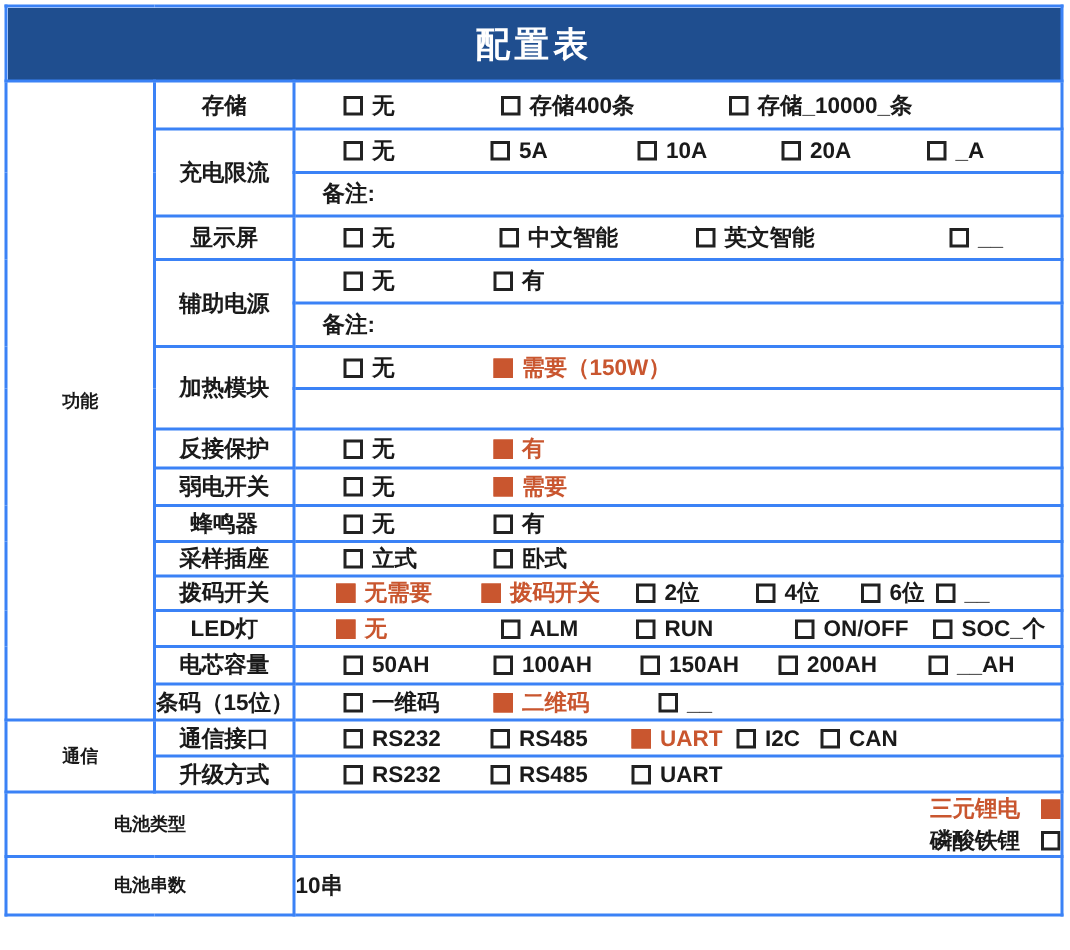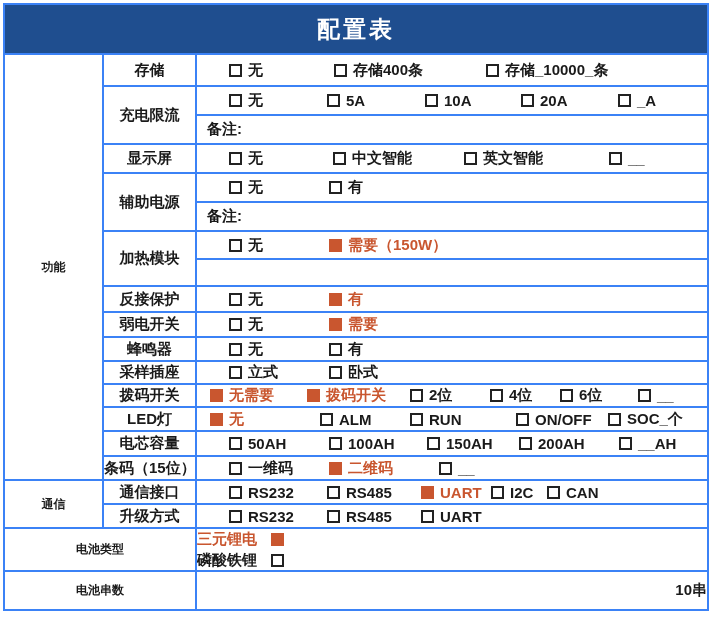--- a/index.html
+++ b/index.html
@@ -5,28 +5,28 @@
   html,body{margin:0;padding:0;background:#fff;}
   body{width:713px;height:633px;font-family:"Liberation Sans","DejaVu Sans",sans-serif;box-sizing:border-box;padding:3px;}
   table{border-collapse:collapse;width:706px;table-layout:fixed;}
   table,td{border:2px solid #3b82f6;}
   table{border-width:2px;}
   td{padding:0;vertical-align:middle;color:#1a1a1a;overflow:hidden;}
   td.title{background:#1F4E8F;color:#fff;text-align:center;font-size:23px;font-weight:bold;letter-spacing:3px;}
   td.group{font-size:12px;font-weight:bold;text-align:center;}
   td.item{font-size:15px;font-weight:bold;text-align:center;white-space:nowrap;}
   .opts{display:flex;align-items:center;padding-left:32px;}
-  .opts.tight{padding-left:13px;}
+  .opts.tight{padding-left:27px;}
   .opt{display:inline-flex;align-items:center;gap:6px;flex-shrink:0;font-size:15px;font-weight:bold;white-space:nowrap;}
   .cb{display:inline-block;width:13px;height:13px;border:2px solid #222;background:#fff;flex-shrink:0;box-sizing:border-box;}
   .checked .cb{background:#C9562F;border-color:#C9562F;}
   .checked{color:#C9562F;}
-  .remark{font-size:15px;font-weight:bold;padding-left:10px;}
-  .center-cell{text-align:right;font-size:15px;font-weight:bold;}
-  .btwrap{display:flex;flex-direction:column;align-items:flex-start;justify-content:center;gap:2px;height:100%;}
+  .remark{font-size:15px;font-weight:bold;padding-left:18px;}
+  .center-cell{text-align:left;font-size:15px;font-weight:bold;}
+  .btwrap{display:flex;flex-direction:column;align-items:flex-end;justify-content:center;gap:2px;height:100%;}
   .btline{display:inline-flex;align-items:center;gap:14px;font-size:15px;font-weight:bold;}
   tr.gsep td{border-top-width:2px;}
 </style>
 </head>
 <body>
 
 <table>
 <colgroup>
       <col style="width:99px">
       <col style="width:93px">
@@ -95,21 +95,21 @@
   <td>
           <div class="opts">
     <span class="opt" style="width:104px">
               <i class="cb"></i>
               <span>无</span>
             </span>
     <span class="opt" style="width:131px">
               <i class="cb"></i>
               <span>中文智能</span>
             </span>
-    <span class="opt" style="width:145px">
+    <span class="opt" style="width:169px">
               <i class="cb"></i>
               <span>英文智能</span>
             </span>
     <span class="opt">
               <i class="cb"></i>
               <span>__</span>
             </span>
   </div>
         </td>
 </tr>
@@ -229,21 +229,21 @@
               <span>拨码开关</span>
             </span>
     <span class="opt" style="width:80px">
               <i class="cb"></i>
               <span>2位</span>
             </span>
     <span class="opt" style="width:70px">
               <i class="cb"></i>
               <span>4位</span>
             </span>
-    <span class="opt" style="width:78px">
+    <span class="opt" style="width:50px">
               <i class="cb"></i>
               <span>6位</span>
             </span>
     <span class="opt">
               <i class="cb"></i>
               <span>__</span>
             </span>
   </div>
         </td>
 </tr>

